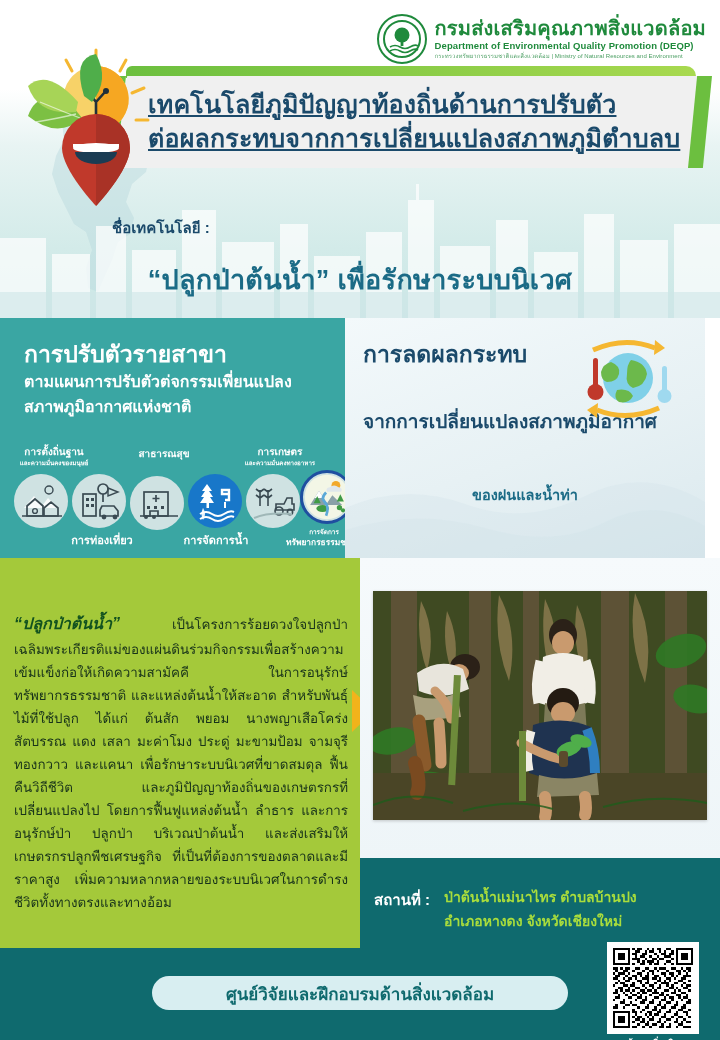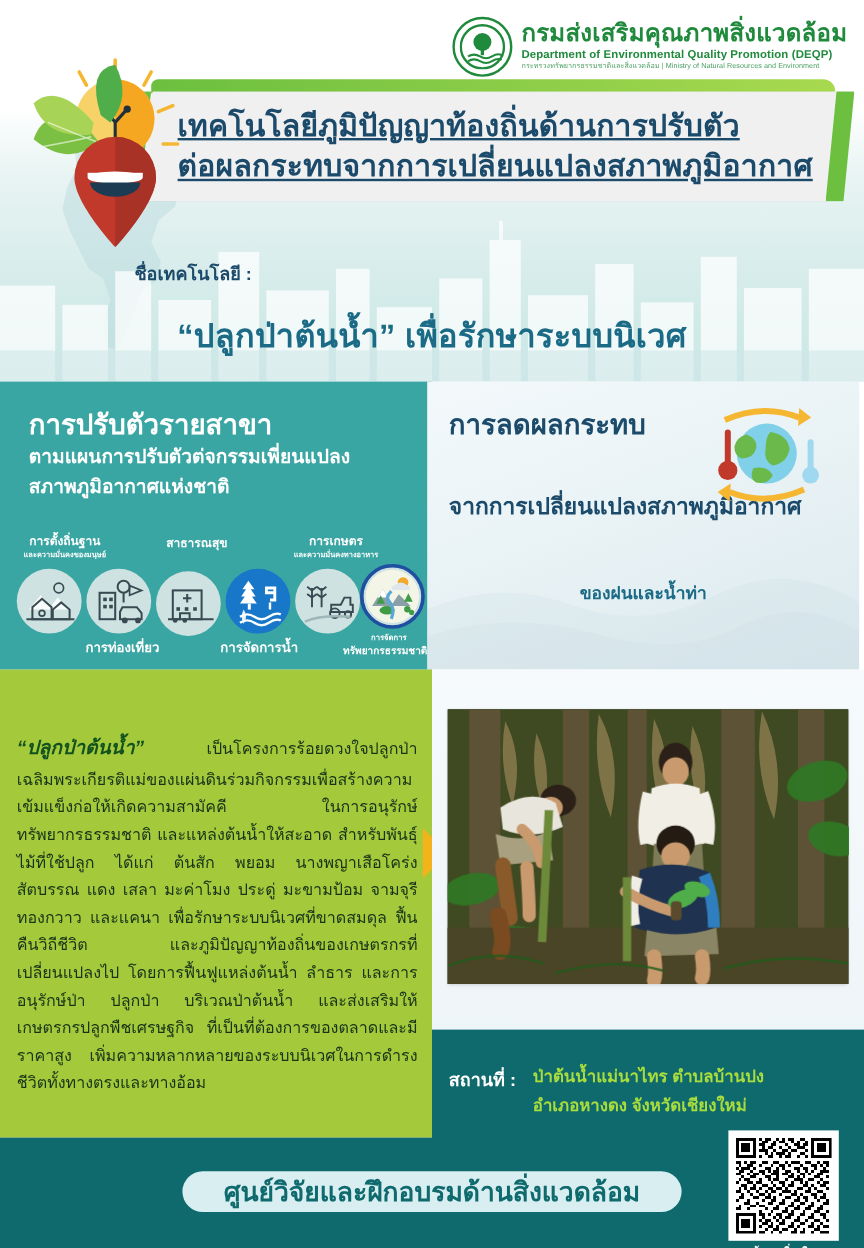--- a/index.html
+++ b/index.html
@@ -45,21 +45,21 @@
   
   .bulb-pin{position:absolute;left:22px;top:44px;width:148px;height:180px;}
 
   .tech-label{position:absolute;left:112px;top:216px;font-size:15px;font-weight:bold;color:#1b4a6b;}
   .tech-name{position:absolute;left:0;top:258px;width:720px;text-align:center;
              font-size:27px;font-weight:bold;color:#1b6b86;letter-spacing:.3px;}
 
   
   .band{position:absolute;left:0;top:318px;width:720px;height:240px;}
   .band-left{position:absolute;left:0;top:0;width:360px;height:240px;background:#3aa6a3;}
-  .band-right{position:absolute;left:356px;top:0;width:360px;height:240px;
+  .band-right{position:absolute;left:345px;top:0;width:360px;height:240px;
               background:linear-gradient(160deg,#f3f9fb 0%,#e7f1f4 55%,#dbe9ee 100%);overflow:hidden;}
   .band-right .waves{position:absolute;left:0;bottom:0;width:360px;height:120px;opacity:.5;}
 
   .bl-h1{position:absolute;left:24px;top:18px;font-size:23px;font-weight:bold;color:#fff;}
   .bl-h2{position:absolute;left:24px;top:52px;font-size:16px;font-weight:bold;color:#fff;line-height:1.55;width:320px;}
 
   .icon-row{position:absolute;left:0;top:128px;width:360px;height:112px;}
   .ic{position:absolute;width:54px;height:54px;border-radius:50%;}
   .ic-dim{background:#cfe2e2;}
   .ic-hi{background:#1877c9;}
@@ -100,21 +100,21 @@
   .qr-card{position:absolute;left:247px;top:84px;width:92px;height:92px;background:#fff;
            padding:6px;box-sizing:border-box;}
   .qr-card svg{display:block;}
   .qr-cap{position:absolute;left:247px;top:178px;width:92px;text-align:center;
           font-size:9px;font-weight:bold;color:#ffffff;}
 
   
   .footer{position:absolute;left:0;top:948px;width:360px;height:92px;background:#0f6a6e;}
   .footer-pill{position:absolute;left:152px;top:976px;width:416px;height:34px;
                background:#d8eef1;border-radius:17px;display:flex;align-items:center;justify-content:center;}
-  .footer-pill span{font-size:22px;font-weight:bold;color:#0f6a6e;}
+  .footer-pill span{font-size:17px;font-weight:bold;color:#0f6a6e;}
   .footer-strip{position:absolute;left:0;top:948px;width:720px;height:92px;background:#0f6a6e;z-index:-1;}
 </style>
 </head>
 <body>
 
 <div class="poster">
 
   <div class="hero">
 
     <svg class="thai-map" viewBox="0 0 180 205">
@@ -165,21 +165,21 @@
         <div class="logo-en">Department of Environmental Quality Promotion (DEQP)</div>
         <div class="logo-sub">กระทรวงทรัพยากรธรรมชาติและสิ่งแวดล้อม | Ministry of Natural Resources and Environment</div>
       </div>
     </div>
 
     <div class="ribbon-top"></div>
     <div class="ribbon"></div>
     <div class="ribbon-edge-l"></div>
     <div class="ribbon-edge-r"></div>
     <div class="title-l1">เทคโนโลยีภูมิปัญญาท้องถิ่นด้านการปรับตัว</div>
-    <div class="title-l2">ต่อผลกระทบจากการเปลี่ยนแปลงสภาพภูมิอากาศ</div>
+    <div class="title-l2">ต่อผลกระทบจากการเปลี่ยนแปลงสภาพภูมิตำบลบ</div>
 
     <svg class="bulb-pin" viewBox="0 0 148 180">
       <g stroke="#f5b731" stroke-width="3" stroke-linecap="round">
         <line x1="74" y1="6" x2="74" y2="18"></line>
         <line x1="44" y1="16" x2="50" y2="27"></line>
         <line x1="104" y1="16" x2="98" y2="27"></line>
         <line x1="26" y1="44" x2="38" y2="49"></line>
         <line x1="122" y1="44" x2="110" y2="49"></line>
         <line x1="22" y1="76" x2="34" y2="76"></line>
         <line x1="126" y1="76" x2="114" y2="76"></line>

